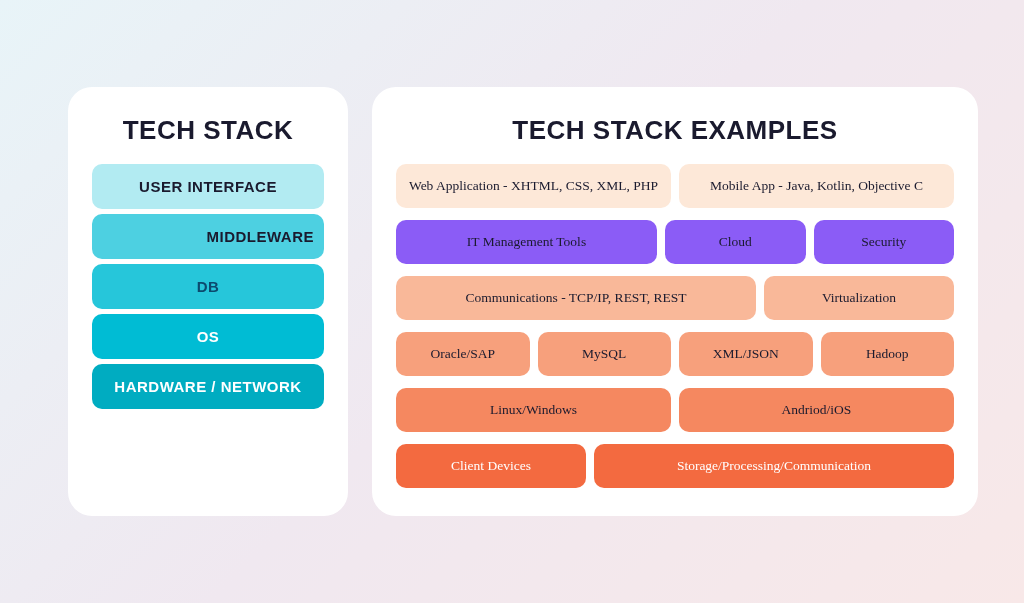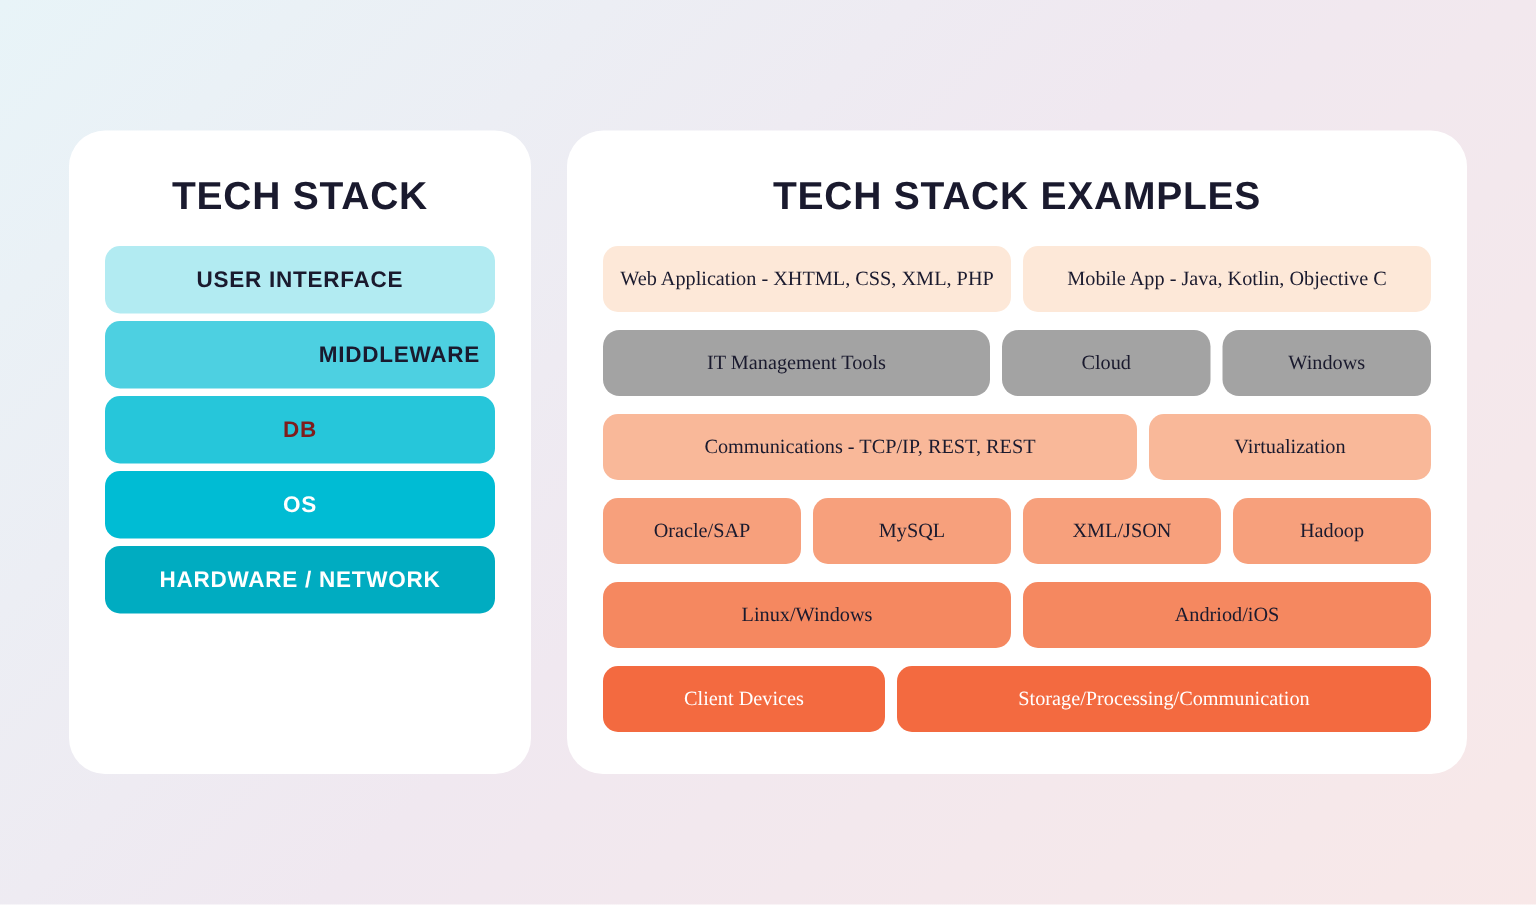--- a/index.html
+++ b/index.html
@@ -18,22 +18,23 @@
       gap: 24px;
       padding: 24px;
       width: 980px;
     }
     .panel {
       background: white;
       border-radius: 24px;
       padding: 28px 24px;
     }
     .left-panel {
-      width: 308px;
+      width: 280px;
       flex-shrink: 0;
+      margin-left: 22px;
     }
     .right-panel {
       flex: 1;
     }
     .panel-title {
       font-size: 26px;
       font-weight: 900;
       color: #1a1a2e;
       text-align: center;
       margin-bottom: 18px;
@@ -49,21 +50,21 @@
       padding: 14px 10px;
       text-align: center;
       font-weight: 700;
       font-size: 15px;
       letter-spacing: 0.5px;
       color: #1a1a2e;
     }
     .ui-item    { background: #b2ebf2; }
     .svc-item   { background: #80deea; }
     .mw-item    { background: #4dd0e1; text-align: right; }
-    .db-item    { background: #26c6da; color: #7f1d1d; }
+    .db-item    { background: #26c6da; color: #0c4a6e; }
     .os-item    { background: #00bcd4; color: white; }
     .hw-item    { background: #00acc1; color: white; }
 
     .examples-grid {
       display: flex;
       flex-direction: column;
       gap: 12px;
       font-family: Liberation Serif, serif;
     }
     .grid-row {
@@ -79,21 +80,21 @@
       color: #1a1a2e;
       display: flex;
       align-items: center;
       justify-content: center;
     }
     .flex-1 { flex: 1; }
     .flex-2 { flex: 2; }
 
     
     .c1 { background: #fde8d8; }
-    .c2 { background: #a3a3a3; border-radius: 11px; }
+    .c2 { background: #8b5cf6; }
     .c3 { background: #f9b899; }
     .c4 { background: #f7a07c; }
     .c5 { background: #f58860; }
     .c6 { background: #f36a40; color: white; }
   </style>
 </head>
 <body>
 
 <div class="main-container">
 
@@ -111,21 +112,21 @@
   <div class="panel right-panel">
     <div class="panel-title">TECH STACK EXAMPLES</div>
     <div class="examples-grid" id="examples-grid">
         <div class="grid-row">
           <div class="grid-cell flex-2 c1">Web Application - XHTML, CSS, XML, PHP</div>
           <div class="grid-cell flex-2 c1">Mobile App - Java, Kotlin, Objective C</div>
         </div>
         <div class="grid-row">
           <div class="grid-cell flex-2 c2">IT Management Tools</div>
           <div class="grid-cell flex-1 c2">Cloud</div>
-          <div class="grid-cell flex-1 c2">Windows</div>
+          <div class="grid-cell flex-1 c2">Security</div>
         </div>
         <div class="grid-row">
           <div class="grid-cell flex-2 c3">Communications - TCP/IP, REST, REST</div>
           <div class="grid-cell flex-1 c3">Virtualization</div>
         </div>
         <div class="grid-row">
           <div class="grid-cell flex-1 c4">Oracle/SAP</div>
           <div class="grid-cell flex-1 c4">MySQL</div>
           <div class="grid-cell flex-1 c4">XML/JSON</div>
           <div class="grid-cell flex-1 c4">Hadoop</div>

